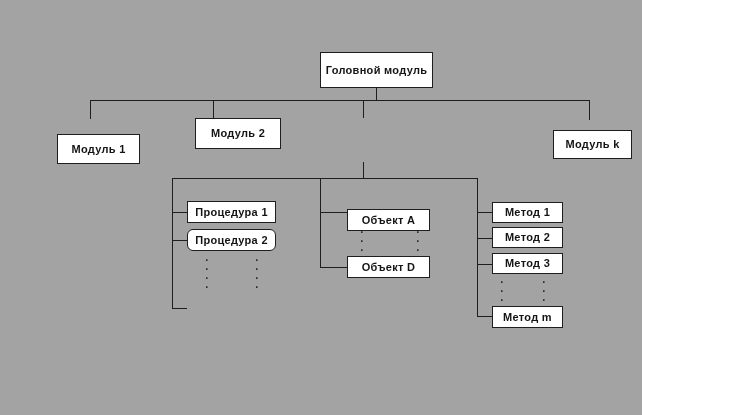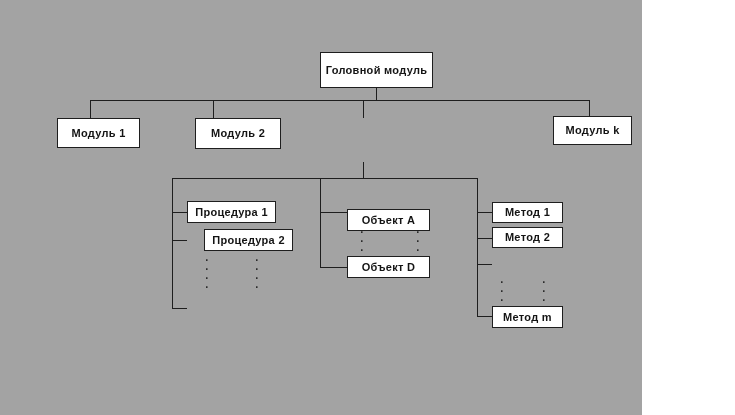--- a/index.html
+++ b/index.html
@@ -61,23 +61,23 @@
 
   <div class="vline" style="left:376px; top:88px; height:13px;"></div>
 
   <div class="hline" style="left:90px; top:100px; width:500px;"></div>
 
   <div class="vline" style="left:90px; top:100px; height:19px;"></div>
   <div class="vline" style="left:213px; top:100px; height:19px;"></div>
   <div class="vline" style="left:363px; top:100px; height:18px;"></div>
   <div class="vline" style="left:589px; top:100px; height:20px;"></div>
 
-  <div class="node" style="left:57px; top:118px; width:83px; height:30px;">Модуль 1</div>
+  <div class="node" style="left:57px; top:134px; width:83px; height:30px;">Модуль 1</div>
   <div class="node" style="left:173px; top:118px; width:86px; height:31px;margin-left:22px;">Модуль 2</div>
-  <div class="node" style="left:553px; top:116px; width:79px; height:29px;">Модуль k</div>
+  <div class="node" style="left:553px; top:130px; width:79px; height:29px;">Модуль k</div>
 
   <div class="vline" style="left:363px; top:162px; height:17px;"></div>
 
   <div class="hline" style="left:172px; top:178px; width:306px;"></div>
 
   <div class="vline" style="left:172px; top:178px; height:130px;"></div>
   <div class="hline" style="left:172px; top:212px; width:15px;"></div>
   <div class="hline" style="left:172px; top:240px; width:15px;"></div>
   <div class="hline" style="left:172px; top:308px; width:15px;"></div>
 
@@ -85,21 +85,21 @@
   <div class="hline" style="left:320px; top:212px; width:27px;"></div>
   <div class="hline" style="left:320px; top:267px; width:27px;"></div>
 
   <div class="vline" style="left:477px; top:178px; height:139px;"></div>
   <div class="hline" style="left:477px; top:212px; width:15px;"></div>
   <div class="hline" style="left:477px; top:238px; width:15px;"></div>
   <div class="hline" style="left:477px; top:264px; width:15px;"></div>
   <div class="hline" style="left:477px; top:316px; width:15px;"></div>
 
   <div class="node" style="left:187px; top:201px; width:89px; height:22px;">Процедура 1</div>
-  <div class="node" style="left:204px; top:229px; width:89px; height:22px;">Процедура 2</div>
+  <div class="node" style="left:187px; top:229px; width:89px; height:22px;border-radius:6px;">Процедура 2</div>
   <div class="dots" style="left:203px; top:256px;">·
 ·
 ·
 ·</div>
   <div class="dots" style="left:253px; top:256px;">·
 ·
 ·
 ·</div>
 
   <div class="node" style="left:347px; top:209px; width:83px; height:22px;text-align:center;">Объект A</div>
@@ -108,20 +108,21 @@
 ·
 ·</div>
   <div class="dots" style="left:414px; top:228px;">·
 ·
 ·
 ·</div>
   <div class="node" style="left:347px; top:256px; width:83px; height:22px;">Объект D</div>
 
   <div class="node" style="left:492px; top:202px; width:71px; height:21px;">Метод 1</div>
   <div class="node" style="left:492px; top:227px; width:71px; height:21px;">Метод 2</div>
+  <div class="node" style="left:492px; top:253px; width:71px; height:21px;">Метод 3</div>
   <div class="dots" style="left:498px; top:278px;">·
 ·
 ·
 ·</div>
   <div class="dots" style="left:540px; top:278px;">·
 ·
 ·
 ·</div>
   <div class="node" style="left:492px; top:306px; width:71px; height:22px;">Метод m</div>
 

